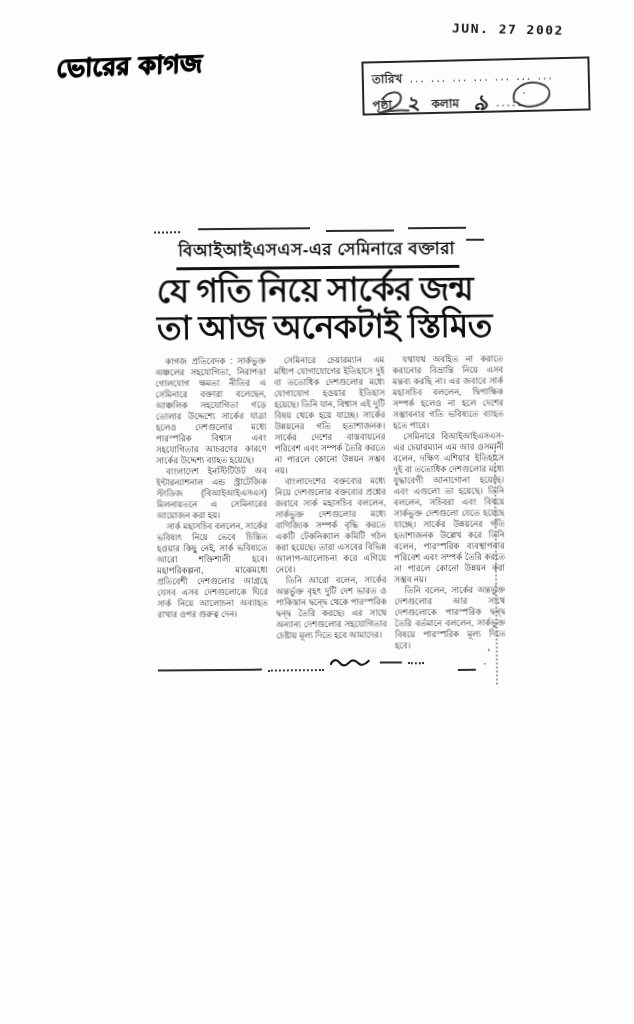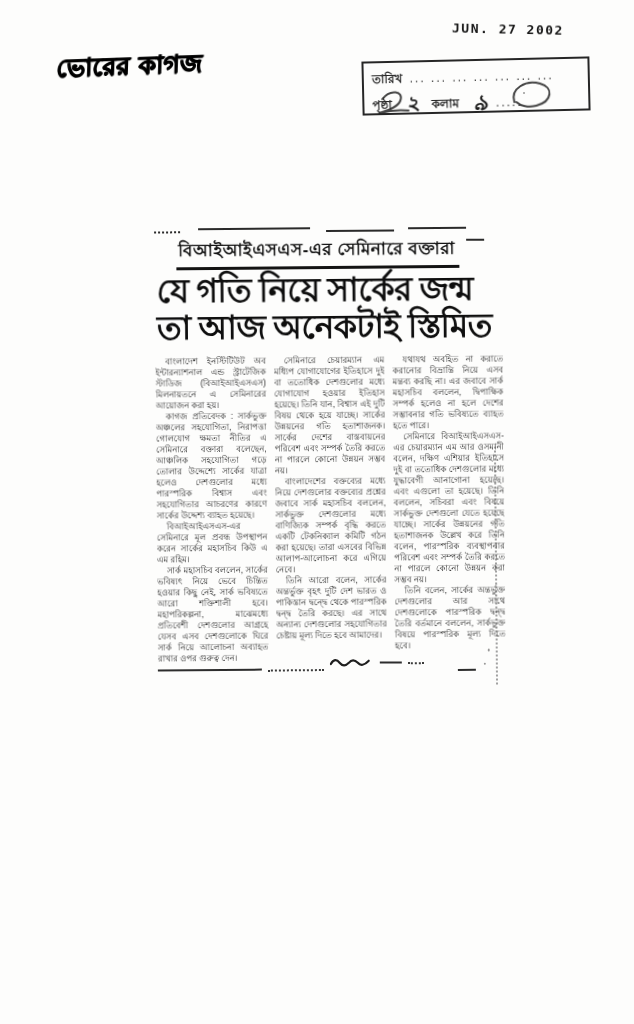--- a/index.html
+++ b/index.html
@@ -117,23 +117,22 @@
 
   
   <div class="headline">
     <div>যে গতি নিয়ে সার্কের জন্ম</div>
     <div>তা আজ অনেকটাই স্তিমিত</div>
   </div>
 
   
   <div class="cols">
     <div class="col">
+      <p>কাগজ প্রতিবেদক : সার্কভুক্ত অঞ্চলের সহযোগিতা, নিরাপত্তা গোলযোগ ক্ষমতা নীতির এ সেমিনারে বক্তারা বলেছেন, আঞ্চলিক সহযোগিতা গড়ে তোলার উদ্দেশ্যে সার্কের যাত্রা হলেও দেশগুলোর মধ্যে পারস্পরিক বিশ্বাস এবং সহযোগিতার আচরণের কারণে সার্কের উদ্দেশ্য ব্যাহত হয়েছে।</p>
       <p>বাংলাদেশ ইনস্টিটিউট অব ইন্টারন্যাশনাল এন্ড স্ট্রাটেজিক স্টাডিজ (বিআইআইএসএস) মিলনায়তনে এ সেমিনারের আয়োজন করা হয়।</p>
-      <p>কাগজ প্রতিবেদক : সার্কভুক্ত অঞ্চলের সহযোগিতা, নিরাপত্তা গোলযোগ ক্ষমতা নীতির এ সেমিনারে বক্তারা বলেছেন, আঞ্চলিক সহযোগিতা গড়ে তোলার উদ্দেশ্যে সার্কের যাত্রা হলেও দেশগুলোর মধ্যে পারস্পরিক বিশ্বাস এবং সহযোগিতার আচরণের কারণে সার্কের উদ্দেশ্য ব্যাহত হয়েছে।</p>
-      <p>বিআইআইএসএস-এর সেমিনারে মূল প্রবন্ধ উপস্থাপন করেন সার্কের মহাসচিব কিউ এ এম রহিম।</p>
       <p>সার্ক মহাসচিব বললেন, সার্কের ভবিষ্যৎ নিয়ে ভেবে চিন্তিত হওয়ার কিছু নেই, সার্ক ভবিষ্যতে আরো শক্তিশালী হবে। মহাপরিকল্পনা, মাঝেমধ্যে প্রতিবেশী দেশগুলোর আগ্রহে যেসব এসব দেশগুলোকে ঘিরে সার্ক নিয়ে আলোচনা অব্যাহত রাখার ওপর গুরুত্ব দেন।</p>
 
     </div>
     <div class="col">
       <p>সেমিনারে চেয়ারম্যান এম মধ্যিপ যোগাযোগের ইতিহাসে দুই বা ততোধিক দেশগুলোর মধ্যে যোগাযোগ হওয়ার ইতিহাস হয়েছে। তিনি যান, বিশ্বাস এই দুটি বিষয় থেকে হয়ে যাচ্ছে। সার্কের উন্নয়নের গতি হতাশাজনক। সার্কের দেশের বাস্তবায়নের পরিবেশ এবং সম্পর্ক তৈরি করতে না পারলে কোনো উন্নয়ন সম্ভব নয়।</p>
       <p>বাংলাদেশের বক্তব্যের মধ্যে নিয়ে দেশগুলোর বক্তব্যের প্রশ্নের জবাবে সার্ক মহাসচিব বললেন, সার্কভুক্ত দেশগুলোর মধ্যে বাণিজ্যিক সম্পর্ক বৃদ্ধি করতে একটি টেকনিক্যাল কমিটি গঠন করা হয়েছে। তারা এসবের বিভিন্ন আলাপ-আলোচনা করে এগিয়ে নেবে।</p>
       <p>তিনি আরো বলেন, সার্কের অন্তর্ভুক্ত বৃহৎ দুটি দেশ ভারত ও পাকিস্তান দ্বন্দ্বে থেকে পারস্পরিক দ্বন্দ্ব তৈরি করছে। এর সাথে অন্যান্য দেশগুলোর সহযোগিতার চেষ্টায় মূল্য দিতে হবে আমাদের।</p>
     </div>
     <div class="col">
       <p>যথাযথ অবহিত না করাতে করানোর বিভ্রান্তি নিয়ে এসব মন্তব্য করছি না। এর জবাবে সার্ক মহাসচিব বললেন, দ্বিপাক্ষিক সম্পর্ক হলেও না হলে দেশের সম্ভাবনার গতি ভবিষ্যতে ব্যাহত হতে পারে।</p>

